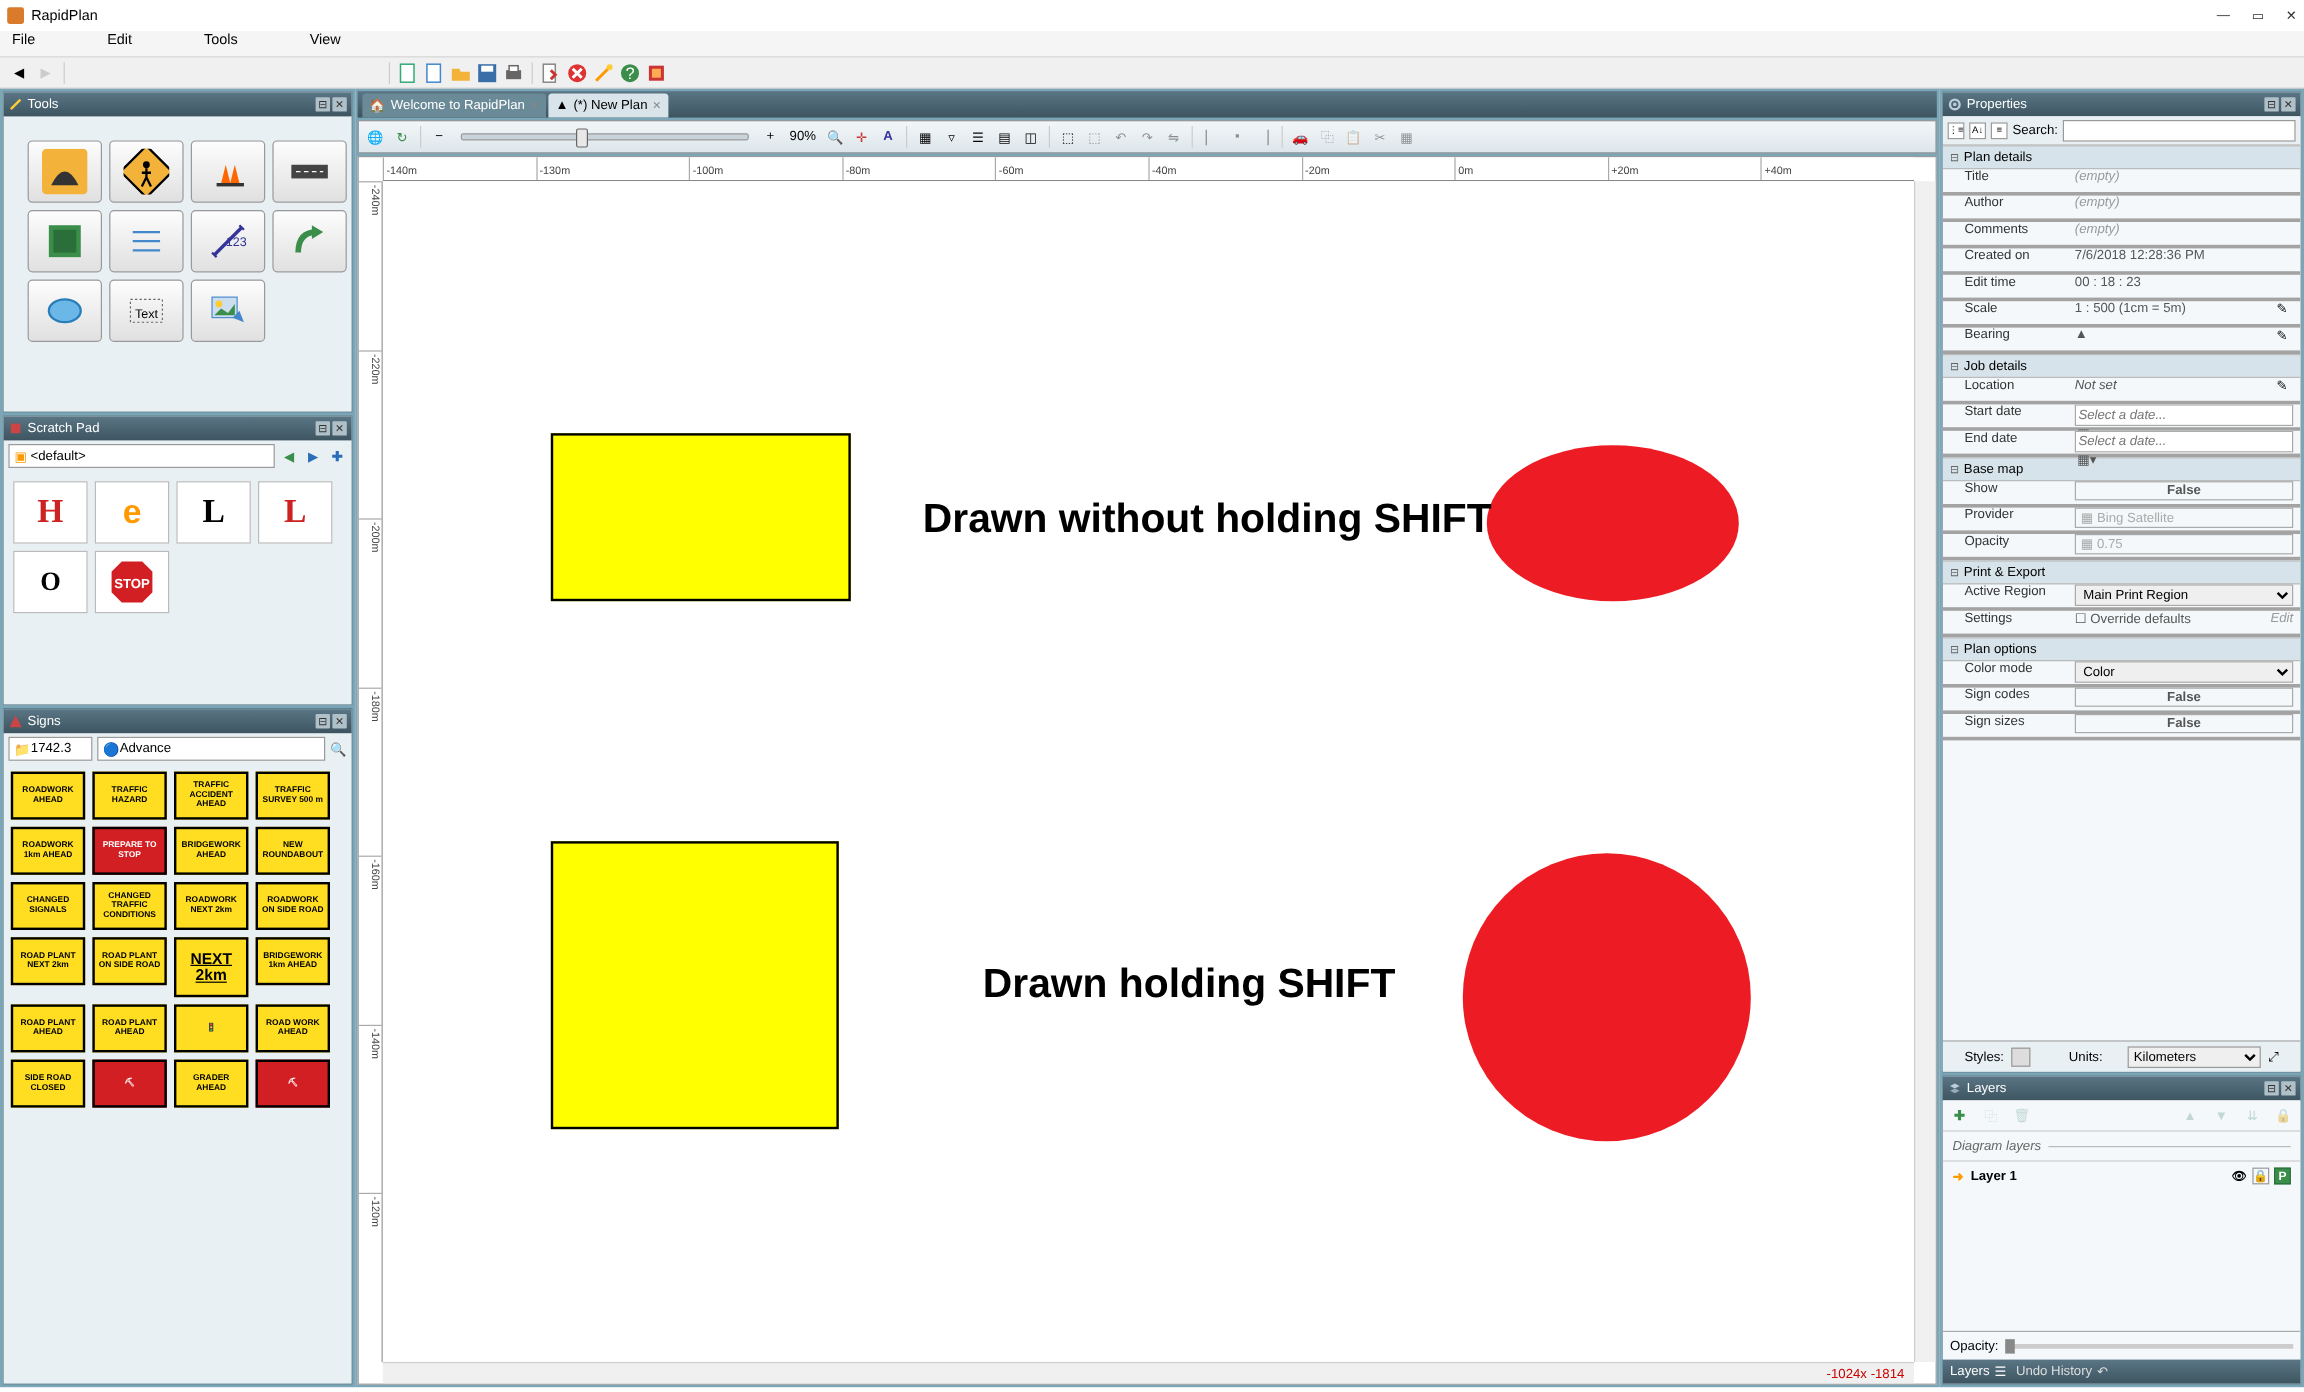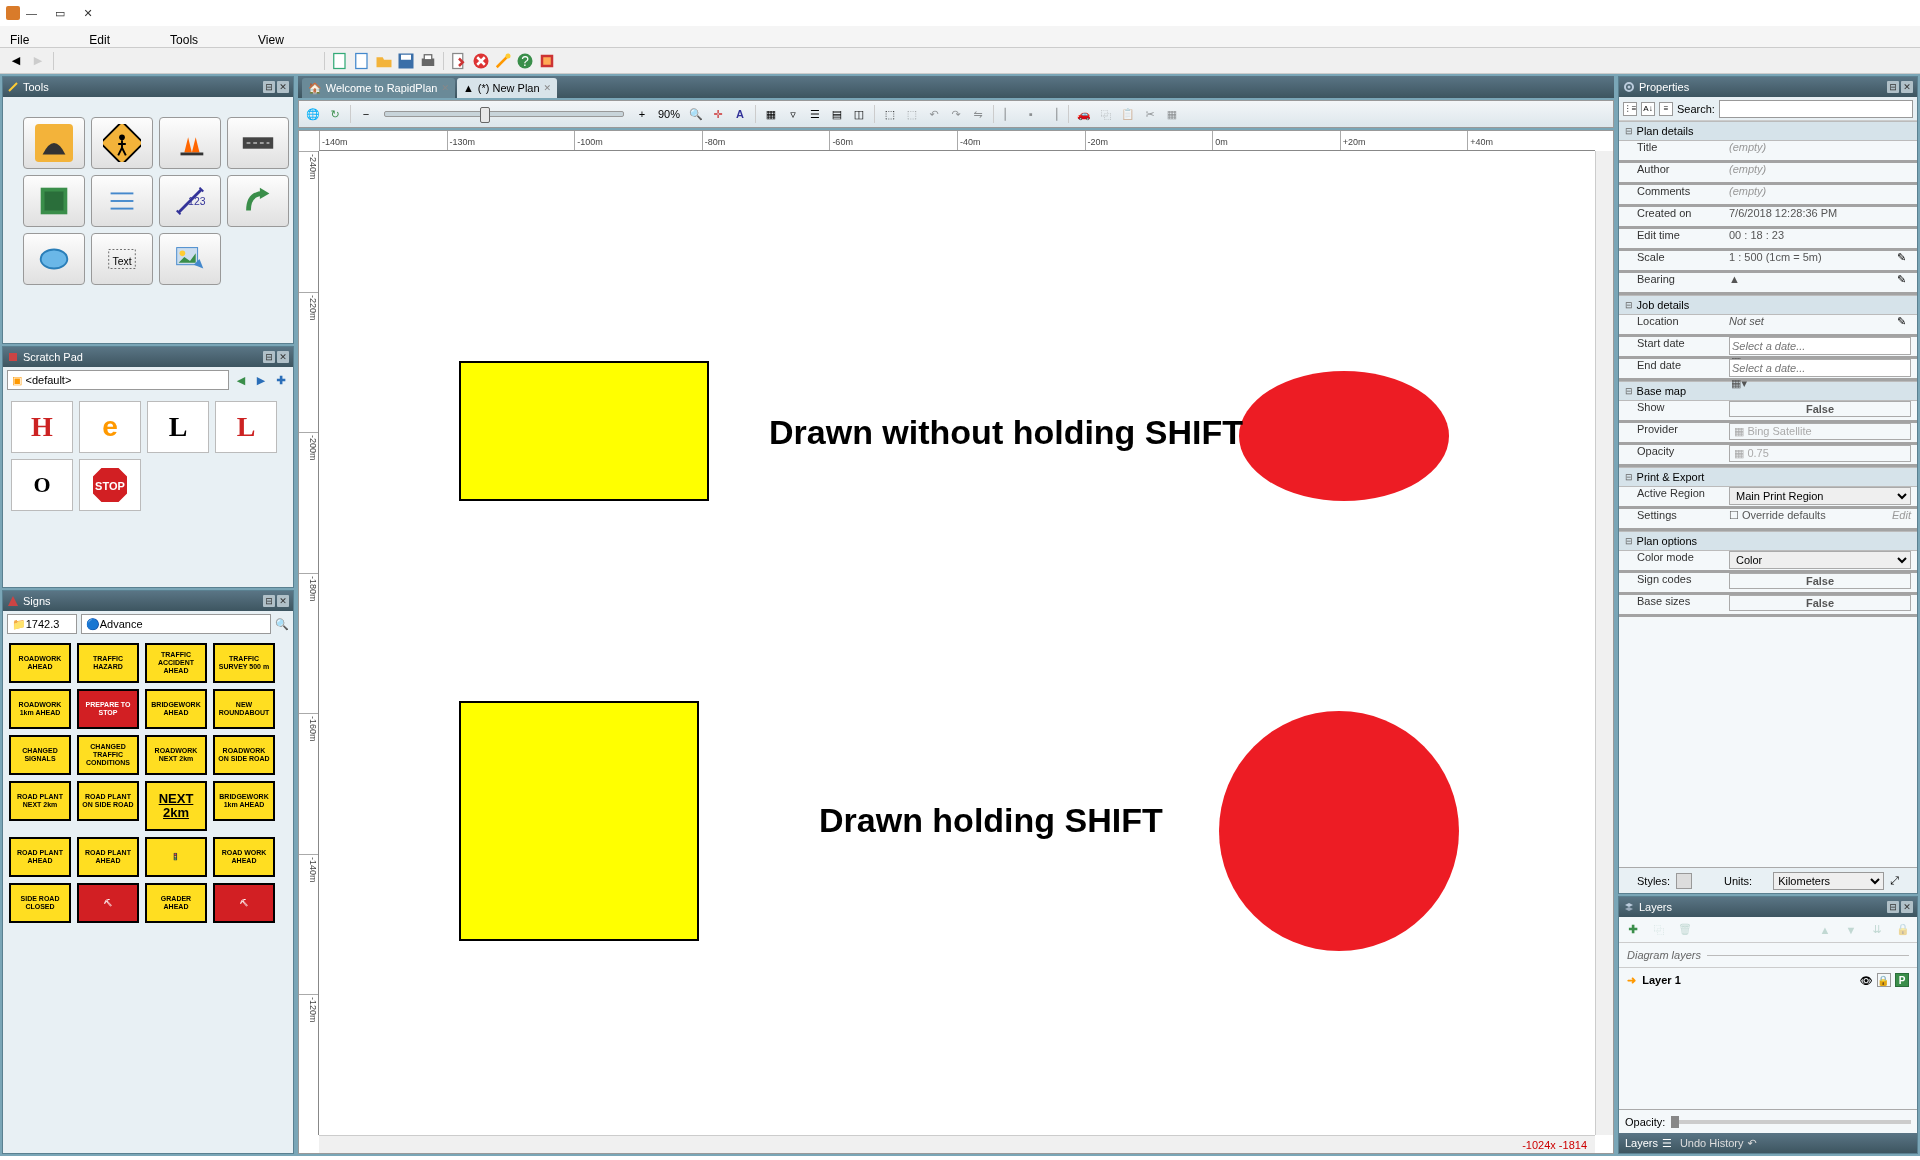--- a/index.html
+++ b/index.html
@@ -1,21 +1,21 @@
 <!DOCTYPE html>
 <html><head>
 <meta charset="utf-8">
 <style>
 * { box-sizing: border-box; margin: 0; padding: 0; font-family: "Segoe UI", Tahoma, sans-serif; font-size: 11px; }
 html, body { width: 1920px; height: 1160px; overflow: hidden; background: #fff; }
 .titlebar { height: 26px; background: #fff; display: flex; align-items: center; padding: 0 6px; }
 .titlebar .icon { width: 14px; height: 14px; background: #d97b2a; border-radius: 2px; margin-right: 6px; }
 .titlebar .title { flex: 1; font-size: 12px; color: #000; }
 .winbtns { display: flex; gap: 18px; font-size: 14px; color: #333; }
-.menubar { height: 22px; background: #f5f5f5; border-bottom: 1px solid #ccc; display: flex; align-items: flex-end; padding-left: 10px; gap: 60px; }
+.menubar { height: 22px; background: #f5f5f5; border-bottom: 1px solid #ccc; display: flex; align-items: flex-start; padding-left: 10px; gap: 60px; }
 .menubar span { font-size: 12px; color: #000; cursor: pointer; }
 .toolbar-top { height: 26px; background: #f0f0f0; border-bottom: 1px solid #ccc; display: flex; align-items: center; padding: 0 6px; gap: 2px; }
 .tbtn { width: 20px; height: 20px; display: flex; align-items: center; justify-content: center; border-radius: 2px; cursor: pointer; }
 .sep { width: 1px; height: 18px; background: #ccc; margin: 0 3px; }
 .mainrow { display: flex; height: 1082px; }
 .leftcol { width: 296px; background: #7aa6b7; display: flex; flex-direction: column; gap: 2px; padding: 2px; }
 .panel { background: #e8f0f4; border: 1px solid #5a8090; display: flex; flex-direction: column; }
 .panel-hdr { height: 20px; background: linear-gradient(#5a7585,#3d5560); color: #fff; display: flex; align-items: center; padding: 0 4px; font-size: 11px; font-weight: 500; }
 .panel-hdr .icon { width: 12px; height: 12px; margin-right: 4px; }
 .panel-hdr .spacer { flex: 1; }
@@ -82,20 +82,21 @@
 .opacity-bar .track .th { position:absolute; left:0; top:-4px; width:8px; height:12px; background:#888; }
 .bottom-tabs { height: 20px; background: linear-gradient(#5a7585,#3d5560); display:flex; align-items:center; gap:8px; padding:0 6px; color:#ddd; font-size:11px;}
 .bottom-tabs .bt { cursor:pointer; display:flex; align-items:center; gap:4px;}
 .bottom-tabs .bt.a { color:#fff; font-weight:500; }
 </style>
 </head>
 <body>
 
 <div class="titlebar">
   <div class="icon"></div>
+  <div class="title">RapidPlan</div>
   <div class="winbtns">
     <span>—</span>
     <span>▭</span>
     <span>✕</span>
   </div>
 </div>
 
 <div class="menubar">
   <span>File</span>
   <span>Edit</span>
@@ -513,21 +514,21 @@
               <div class="k">Color mode</div>
               <div class="v"><select><option>Color</option></select></div>
             </div>
             <div class="prop-row">
               <div class="k">Sign codes</div>
               <div class="v">
                 <div style="border: 1px solid rgb(170, 170, 170); padding: 1px 4px; text-align: center; font-weight: bold;">False</div>
               </div>
             </div>
             <div class="prop-row">
-              <div class="k">Base sizes</div>
+              <div class="k">Sign sizes</div>
               <div class="v">
                 <div style="border: 1px solid rgb(170, 170, 170); padding: 1px 4px; text-align: center; font-weight: bold;">False</div>
               </div>
             </div>
           </div>
       </div>
       <div class="prop-bottom">
         <span>Styles:</span>
         <span style="width:16px;height:16px;background:#ddd;border:1px solid #999"></span>
         <span style="flex:0 0 20px"></span>

